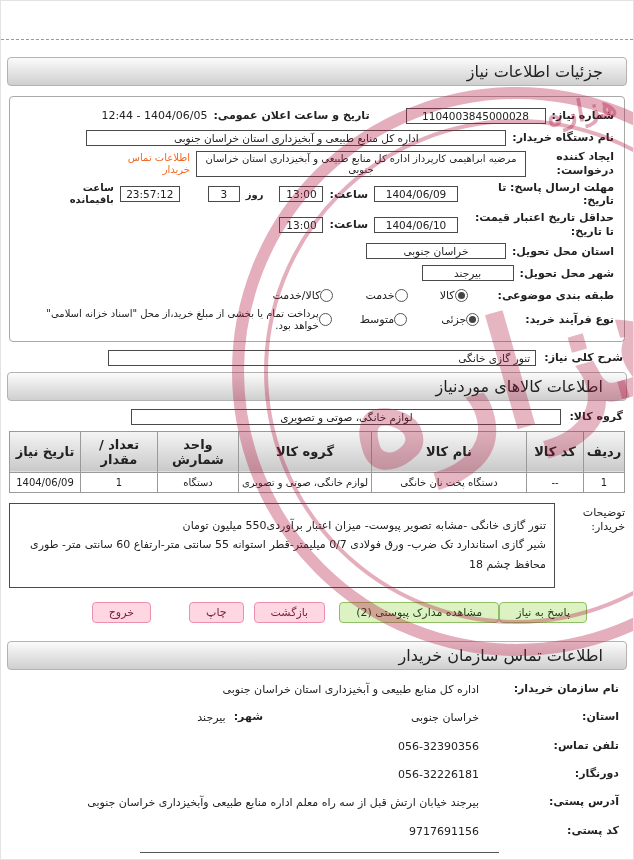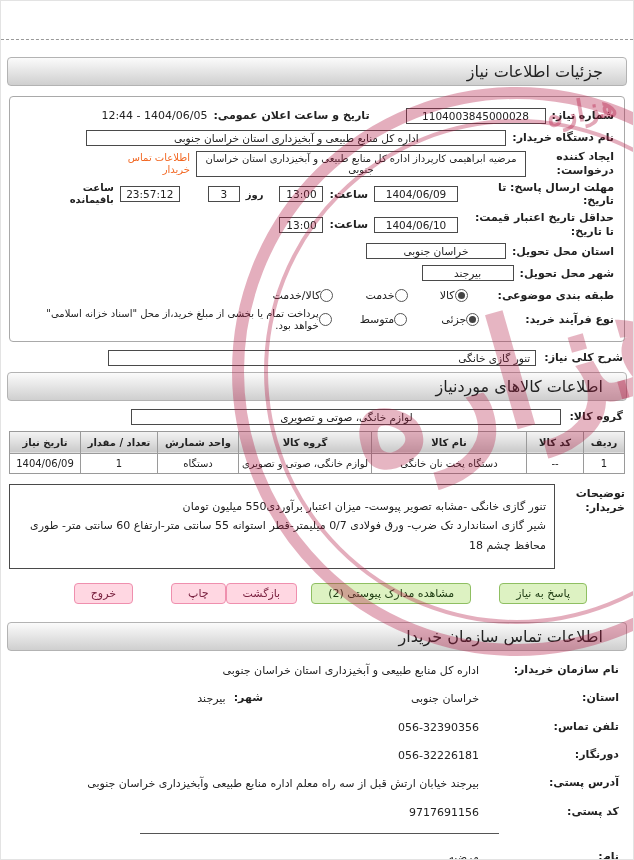--- a/index.html
+++ b/index.html
@@ -33,24 +33,24 @@
   .w-prov{width:140px}.w-city{width:92px}.w-sum{width:428px}.w-grp{width:430px}
   .lbl-150{width:150px;flex:0 0 auto;}
   .lbl-82{width:82px;flex:0 0 auto;}
   .link{color:#f26722;font-size:10px;line-height:1.2;width:76px;cursor:pointer;}
   .radio{width:11px;height:11px;border:1px solid #555;border-radius:50%;background:#fff;display:inline-block;position:relative;flex:0 0 auto;}
   .radio.sel::after{content:"";position:absolute;left:2px;top:2px;right:2px;bottom:2px;background:#444;border-radius:50%;}
   .opt{display:flex;align-items:center;gap:0;}
   .small{font-size:10px;}
   .summary-row{display:flex;align-items:center;gap:8px;margin:8px 10px 6px;position:relative;z-index:2;}
   table.items{width:calc(100% - 16px);margin:4px 8px 0;border-collapse:collapse;font-size:10px;position:relative;z-index:2;}
-  .items th{background:linear-gradient(#f4f4f4,#c9c9c9);border:1px solid #9a9a9a;padding:5px 2px;font-size:10px;font-weight:bold;}
+  .items th{background:linear-gradient(#f4f4f4,#c9c9c9);border:1px solid #9a9a9a;padding:5px 2px;font-size:13px;font-weight:bold;}
   .items td{border:1px solid #9a9a9a;padding:4px 2px;text-align:center;background:transparent;}
   .desc-row{display:flex;gap:6px;align-items:flex-start;margin:10px 8px 0;position:relative;z-index:2;}
-  .desc-lbl{font-weight:bold;width:64px;flex:0 0 auto;line-height:1.3;padding-top:3px;}
+  .desc-lbl{font-weight:normal;width:64px;flex:0 0 auto;line-height:1.3;padding-top:3px;}
   .desc-box{flex:1;border:1px solid #4a4a4a;min-height:44px;padding:12px 8px;font-size:11px;line-height:1.8;text-align:right;}
   .btns{display:flex;align-items:center;margin:14px 8px 0;padding-right:38px;position:relative;z-index:2;}
   .btn{border-radius:4px;padding:3px 16px;font-size:11px;font-family:inherit;cursor:pointer;white-space:nowrap;}
   .btn.green{background:#ddf2c2;border:1px solid #8fbf62;color:#1d3b12;}
   .btn.pink{background:#ffd7e2;border:1px solid #ef8fae;color:#7a2240;}
   .bar.contact-bar{margin-top:18px;}
   .contact{padding:12px 14px 0;position:relative;z-index:2;}
   .crow{display:flex;align-items:flex-start;margin-bottom:13px;}
   .clabel{font-weight:bold;width:140px;flex:0 0 auto;}
   .clabel.inline{width:auto;margin-left:8px;}
@@ -210,23 +210,23 @@
 
   <div class="desc-row">
     <span class="desc-lbl">توضیحات خریدار:</span>
     <div class="desc-box">
       <div>تنور گازی خانگی -مشابه تصویر پیوست- میزان اعتبار برآوردی550 میلیون تومان</div>
       <div>شیر گازی استاندارد تک ضرب- ورق فولادی 0/7 میلیمتر-قطر استوانه 55 سانتی متر-ارتفاع 60 سانتی متر- طوری محافظ چشم 18</div>
     </div>
   </div>
 
   <div class="btns">
-    <button class="btn green" style="margin-left:28px">پاسخ به نیاز</button>
+    <button class="btn green" style="">پاسخ به نیاز</button>
     <button class="btn green" style="margin-left:14px">مشاهده مدارک پیوستی (2)</button>
-    <button class="btn pink" style="">بازگشت</button>
+    <button class="btn pink" style="margin-left:10px">بازگشت</button>
     <button class="btn pink" style="margin-left:38px">چاپ</button>
     <button class="btn pink">خروج</button>
   </div>
 
   <div class="bar contact-bar">اطلاعات تماس سازمان خریدار</div>
 
   <div class="contact">
     <div class="crow">
       <span class="clabel">نام سازمان خریدار:</span>
       <span class="cval">اداره کل منابع طبیعی و آبخیزداری استان خراسان جنوبی</span>

